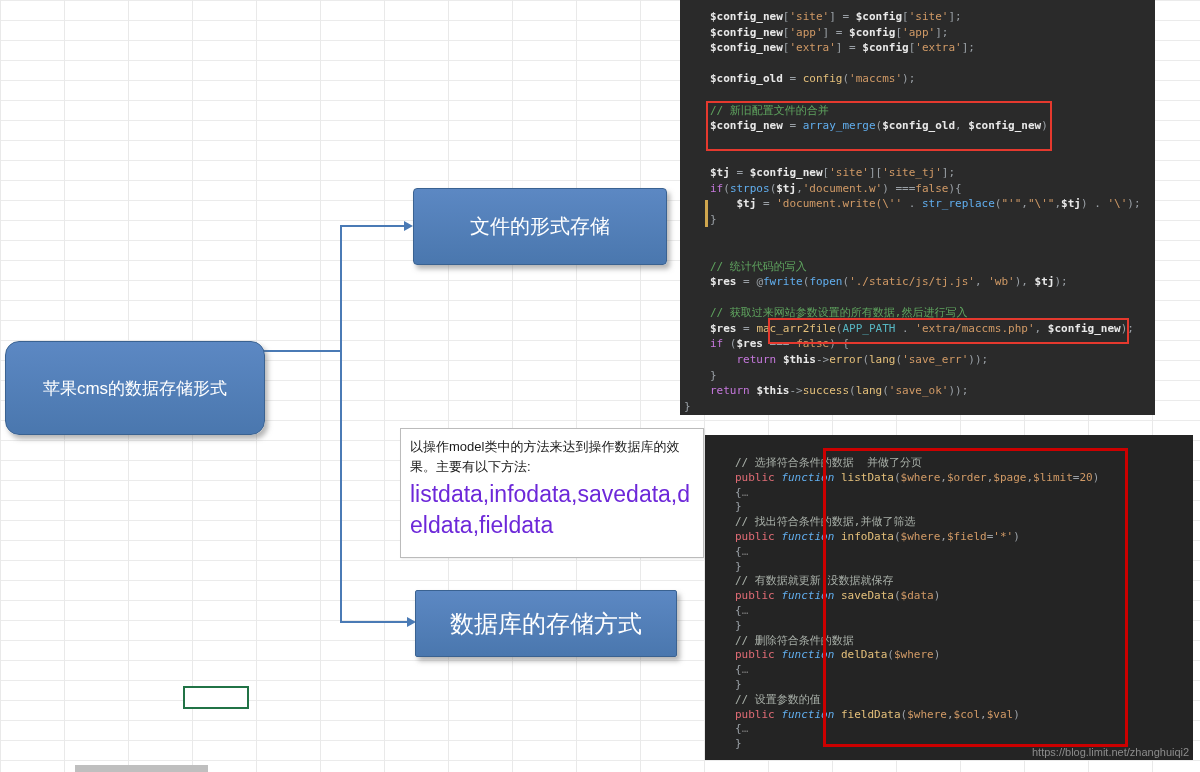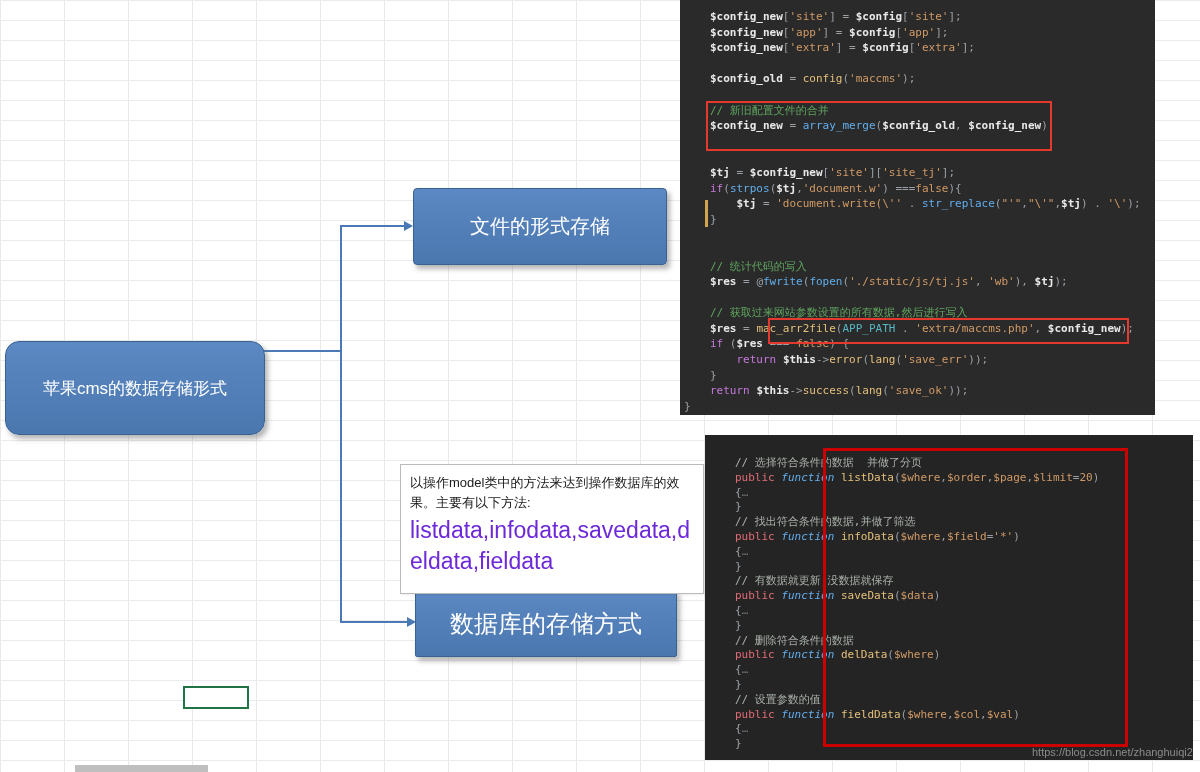--- a/index.html
+++ b/index.html
@@ -43,21 +43,21 @@
   #hl2{left:768px;top:318px;width:357px;height:22px;}
   #hl3{left:823px;top:448px;width:299px;height:293px;border-width:3px;border-color:#cc0000;}
   
   .shape{position:absolute;display:flex;align-items:center;justify-content:center;
          color:#ffffff;text-align:center;
          background:linear-gradient(180deg,#5c88c3 0%,#4a77ae 100%);
          border:1px solid #3a6291;box-shadow:3px 4px 5px rgba(110,110,110,.5);}
   .root-box{left:5px;top:305px;width:258px;height:92px;border-radius:14px;font-size:17px;margin-top:36px;}
   .top-branch{left:413px;top:188px;width:252px;height:75px;font-size:20px;border-radius:4px;}
   .bottom-branch{left:415px;top:590px;width:260px;height:65px;font-size:24px;border-radius:2px;}
-  .note-box{position:absolute;left:400px;top:464px;width:304px;height:130px;box-sizing:border-box;
+  .note-box{position:absolute;left:400px;top:428px;width:304px;height:130px;box-sizing:border-box;
             background:#ffffff;border:1px solid #bbbbbb;padding:8px 9px;box-shadow:1px 1px 2px rgba(0,0,0,.08);}
   .note-small{display:block;font-size:13px;line-height:1.5;color:#1a1a1a;}
   .note-big{display:block;font-size:23px;line-height:1.35;color:#6d28d9;word-break:break-all;margin-top:3px;}
   
   .conn{position:absolute;background:#4a7ab5;}
   #c-root{left:263px;top:350px;width:77px;height:2px;}
   #c-vert{left:340px;top:225px;width:2px;height:398px;}
   #c-top{left:340px;top:225px;width:65px;height:2px;}
   #c-bot{left:340px;top:621px;width:68px;height:2px;}
   .arrow{position:absolute;width:0;height:0;border-top:5px solid transparent;border-bottom:5px solid transparent;border-left:9px solid #4a7ab5;}
@@ -103,15 +103,15 @@
   </div>
 
   <div class="note-box">
     <span class="note-small">以操作model类中的方法来达到操作数据库的效果。主要有以下方法:</span>
     <span class="note-big">listdata,infodata,savedata,deldata,fieldata</span>
   </div>
 
   <div class="green-cell"></div>
   <div class="sheet-strip"></div>
 
-  <div class="watermark">https://blog.csdn.net/zhanghuiqi2</div>
+  <div class="watermark">https://blog.limit.net/zhanghuiqi2</div>
 
 </div>
 
 </body></html>

